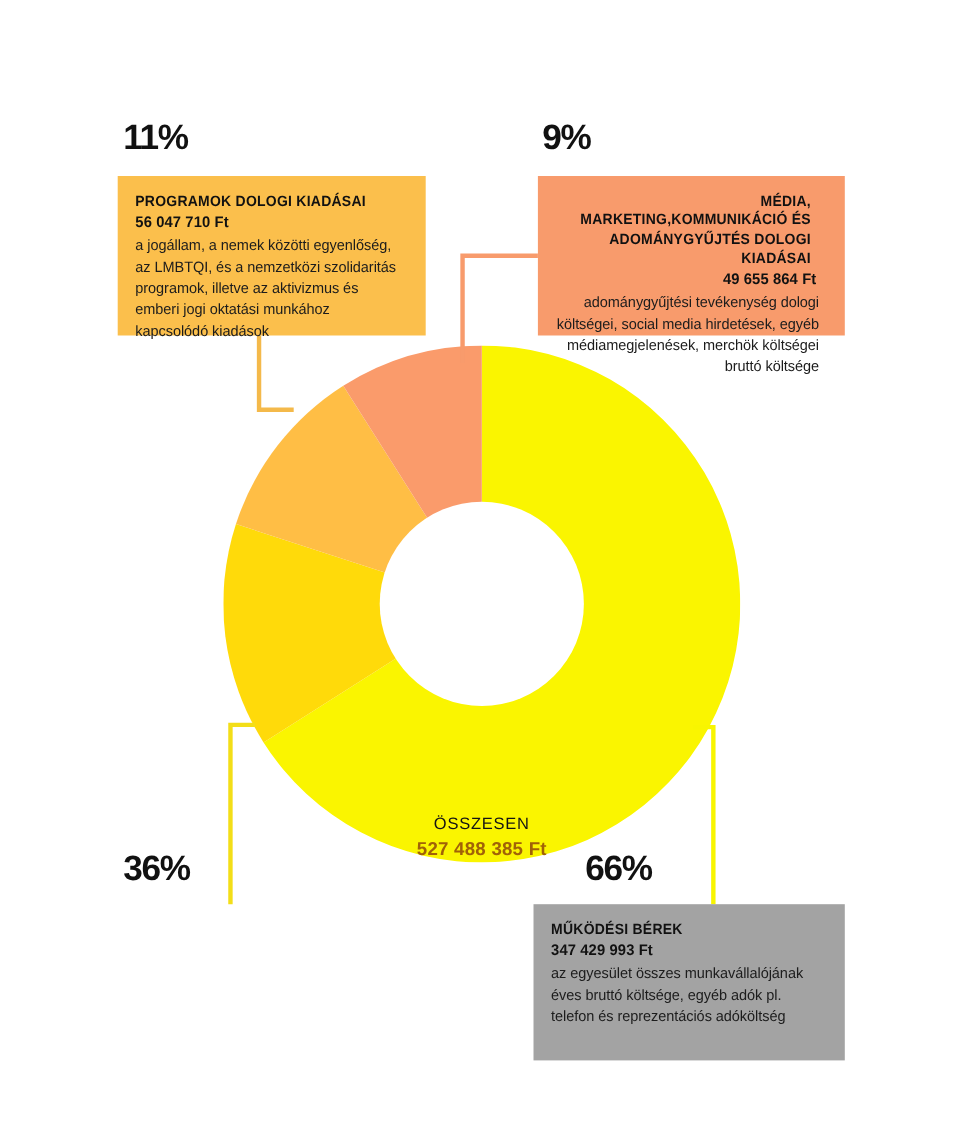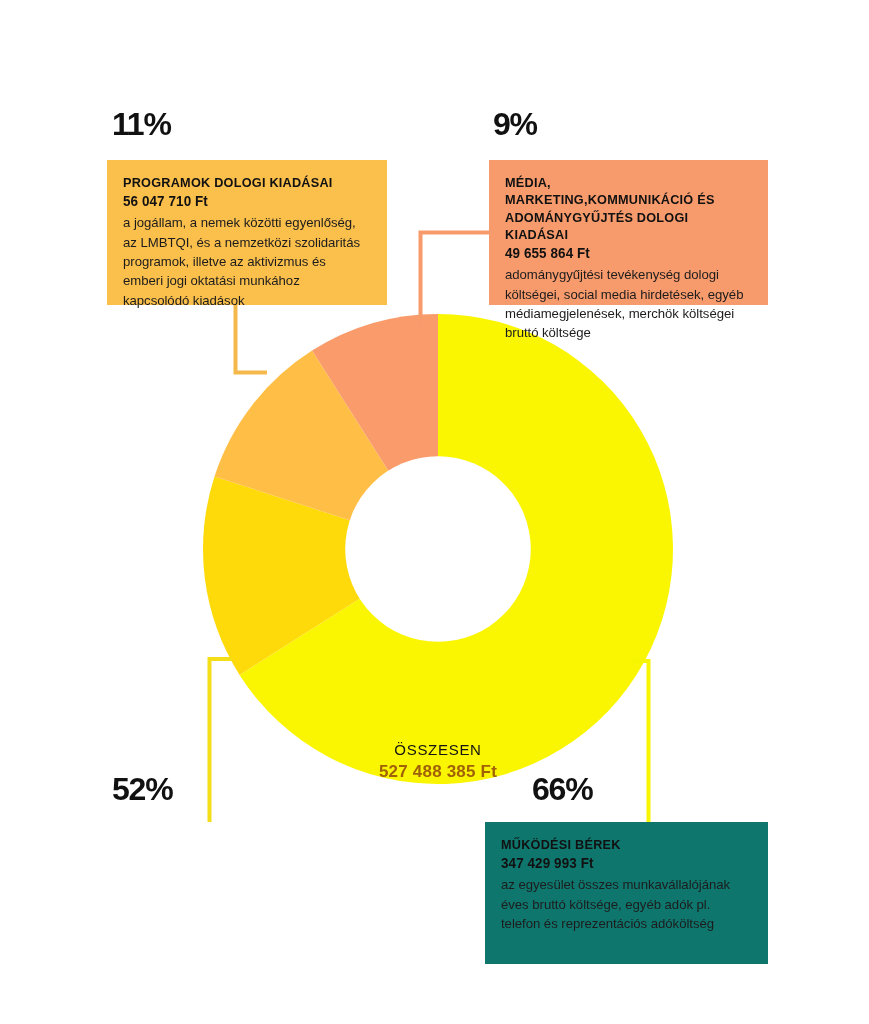--- a/index.html
+++ b/index.html
@@ -58,21 +58,21 @@
     font-family:"Liberation Sans","DejaVu Sans",sans-serif;
     font-weight:400;font-size:13.6px;line-height:1.42;color:#1c1c1c;
     margin-top:3px;letter-spacing:-.05px;
     transform:scaleX(.97);transform-origin:left center;
   }
 
   
   #box-programok{left:107px;top:160px;width:280px;height:145px;}
   #pct-programok{left:112px;top:108px;}
 
-  #box-media{left:489px;top:160px;width:279px;height:145px;}
+  #box-media{left:489px;top:160px;width:279px;height:145px;text-align:right;}
   #pct-media{left:493px;top:108px;}
 
   #box-irodai{left:107px;top:822px;width:281px;height:142px;}
   #pct-irodai{left:112px;top:773px;}
 
   #box-berek{left:485px;top:822px;width:283px;height:142px;}
   #pct-berek{left:532px;top:773px;}
 </style>
 </head>
 <body>
@@ -113,22 +113,22 @@
     <div class="c-desc">a jogállam, a nemek közötti egyenlőség, az LMBTQI, és a nemzetközi szolidaritás programok, illetve az aktivizmus és emberi jogi oktatási munkához kapcsolódó kiadások</div>
   </div>
 
   <div class="pct" id="pct-media">9%</div>
   <div class="callout" id="box-media" style="background: rgb(248, 155, 108);">
     <div class="c-title">MÉDIA, MARKETING,KOMMUNIKÁCIÓ ÉS ADOMÁNYGYŰJTÉS DOLOGI  KIADÁSAI</div>
     <div class="c-amount">49 655 864 Ft</div>
     <div class="c-desc">adománygyűjtési tevékenység dologi költségei, social media hirdetések, egyéb médiamegjelenések, merchök költségei bruttó költsége</div>
   </div>
 
-  <div class="pct" id="pct-irodai">52%</div>
+  <div class="pct" id="pct-irodai">36%</div>
 
   <div class="pct" id="pct-berek">66%</div>
-  <div class="callout" id="box-berek" style="background: #0f766e;">
+  <div class="callout" id="box-berek" style="background: #a3a3a3;">
     <div class="c-title">MŰKÖDÉSI BÉREK</div>
     <div class="c-amount">347 429 993 Ft</div>
     <div class="c-desc">az egyesület összes munkavállalójának éves bruttó költsége, egyéb adók pl. telefon és reprezentációs adóköltség</div>
   </div>
 
 </div>
 
 </body></html>

